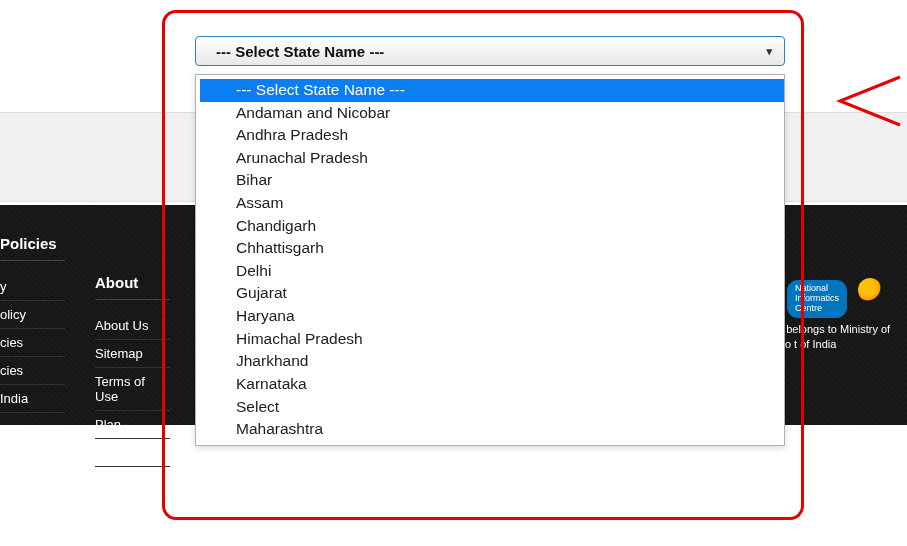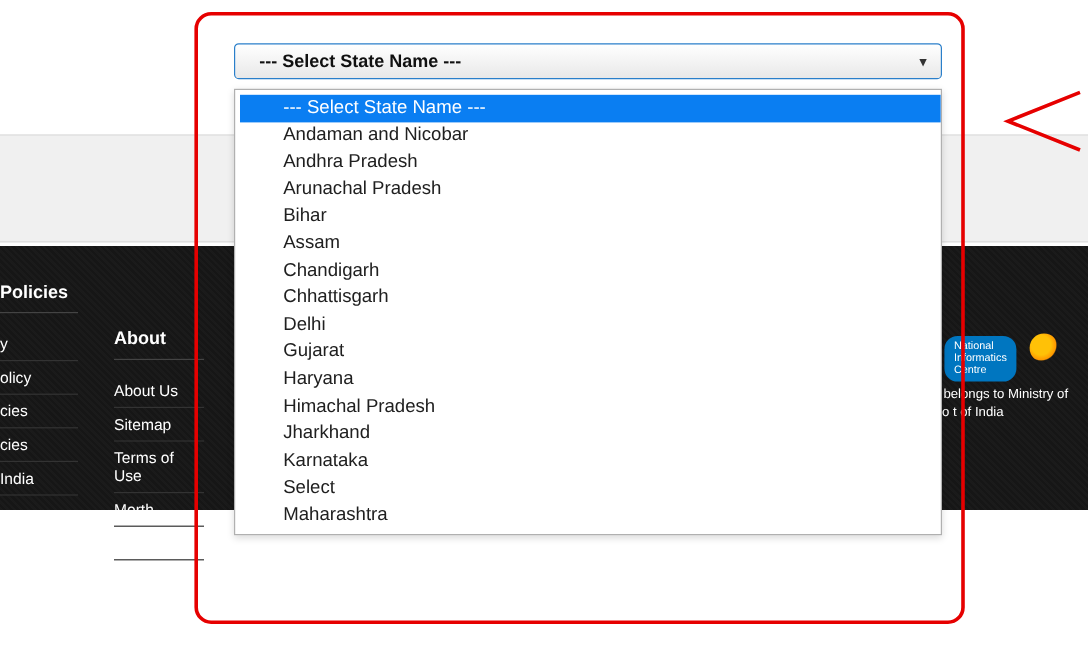--- a/index.html
+++ b/index.html
@@ -122,21 +122,21 @@
     <a>olicy</a>
     <a>cies</a>
     <a>cies</a>
     <a>India</a>
   </div>
   <div class="footer-col col-about">
     <h4>About</h4>
     <a>About Us</a>
     <a>Sitemap</a>
     <a>Terms of Use</a>
-    <a>Morth</a>
+    <a>Plan</a>
     <a>CMVR 1989</a>
   </div>
 </div>
 
 <div class="nic-badge">
   <span>National</span><br>
   <span>Informatics</span><br>
   <span>Centre</span>
 </div>
 <div class="nic-icon"></div>

